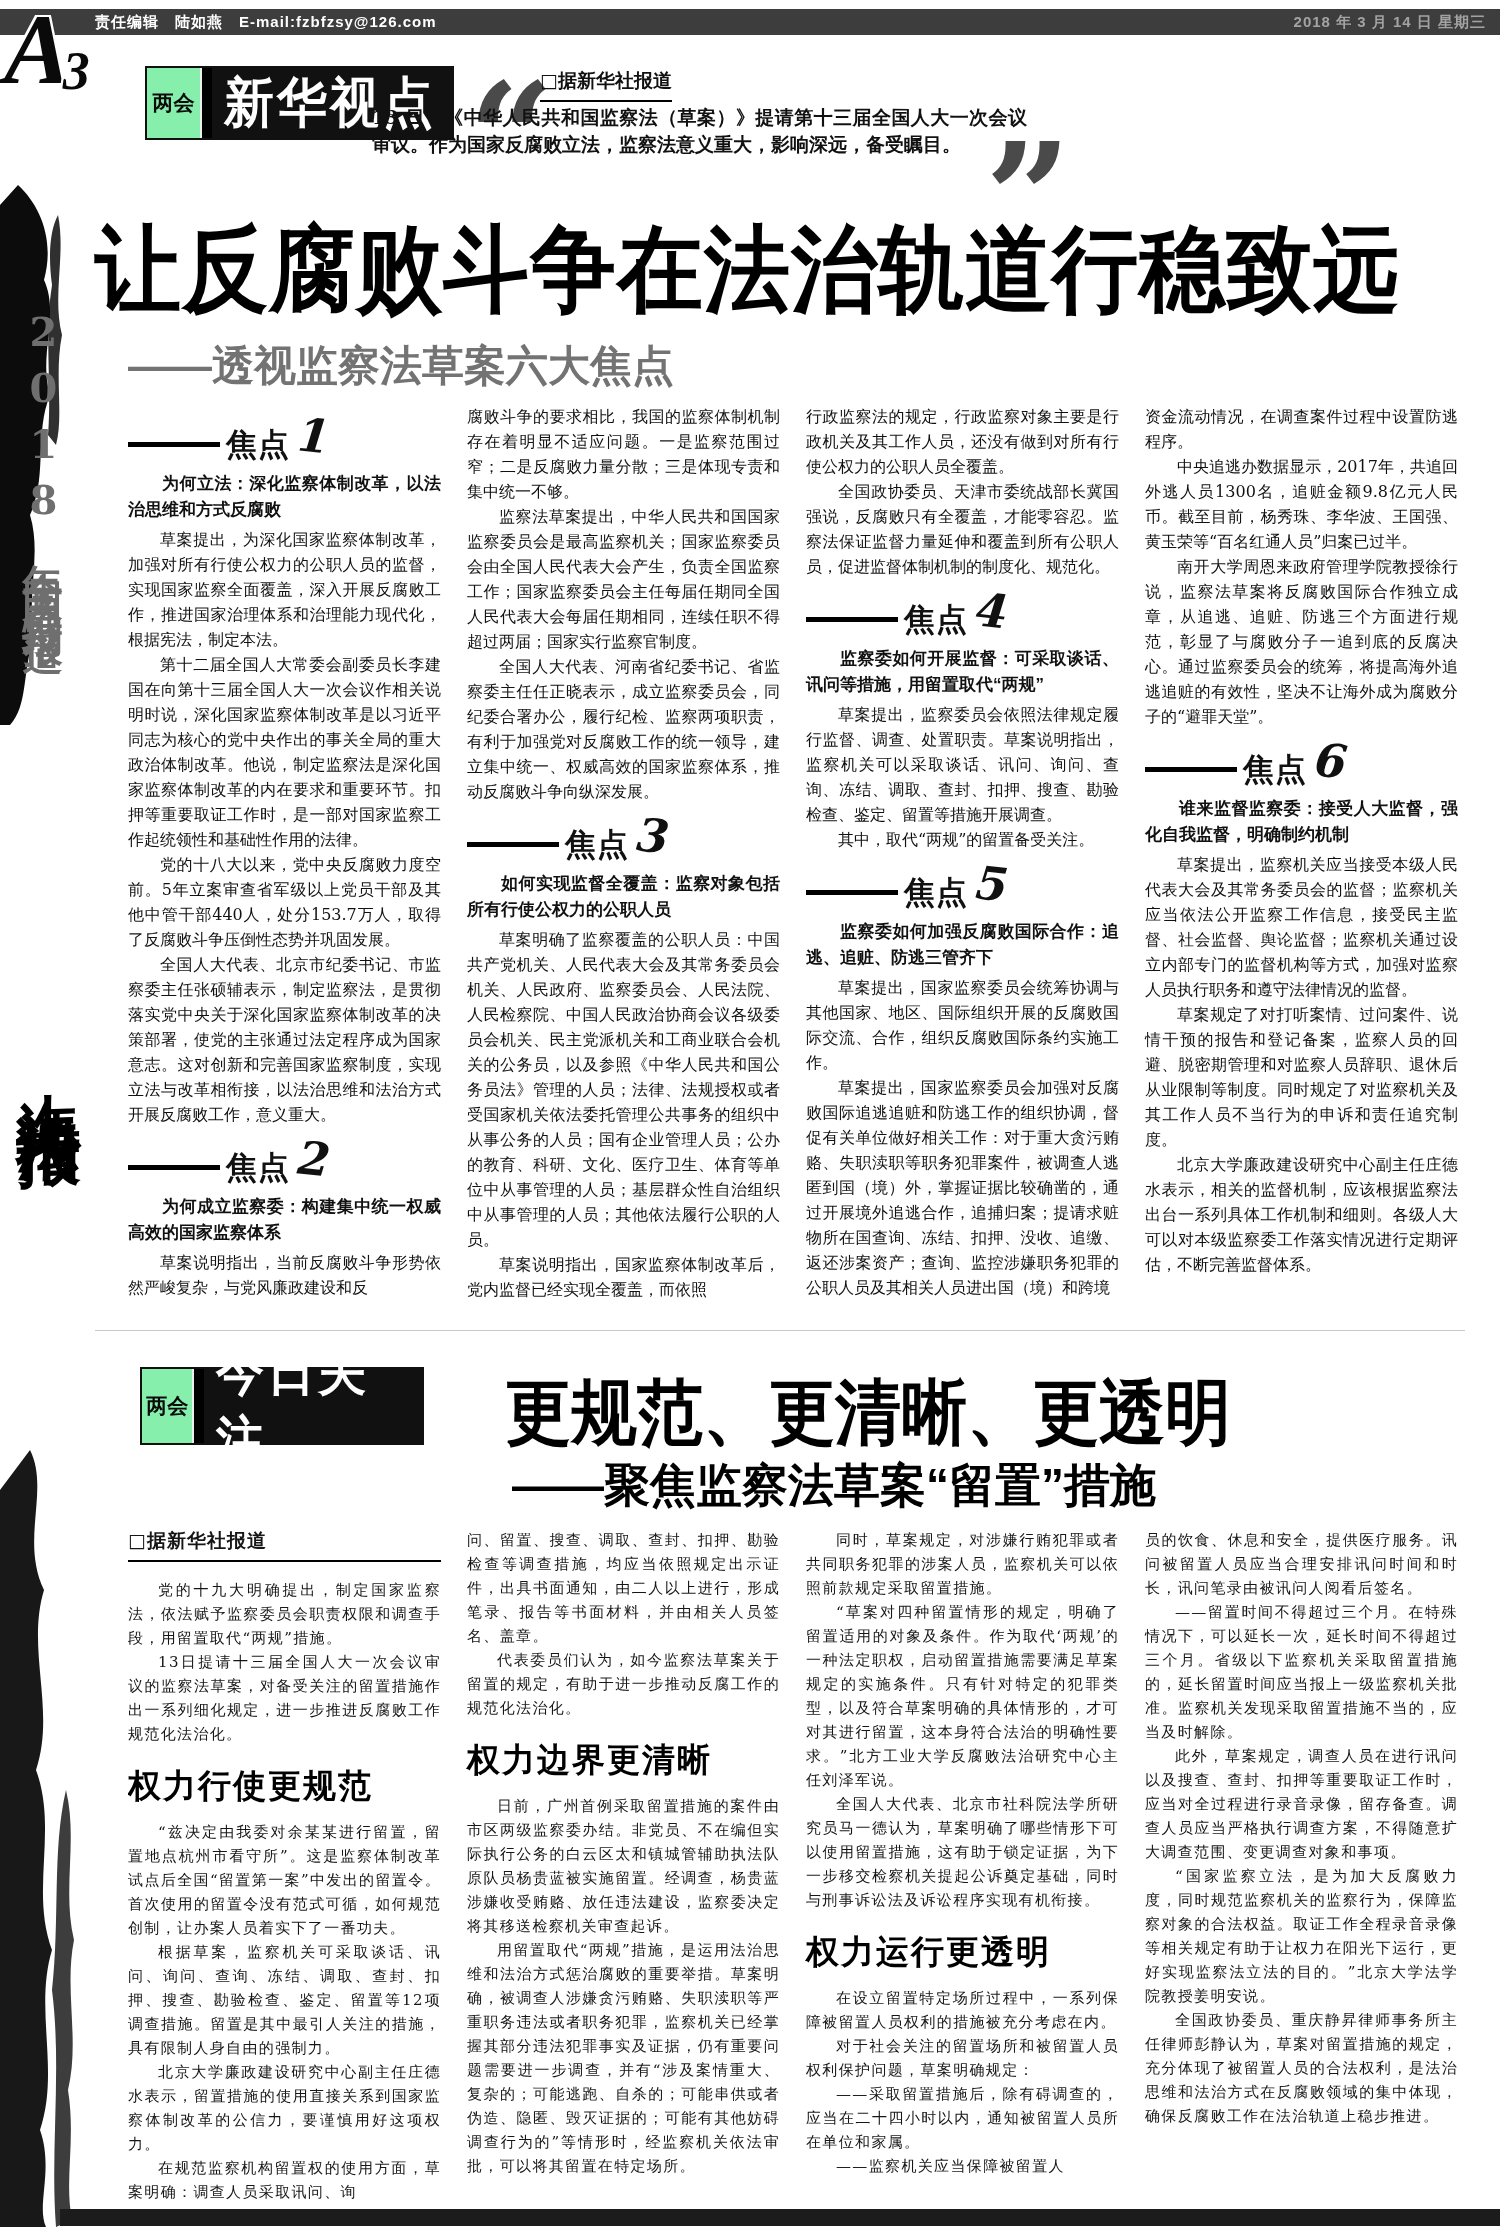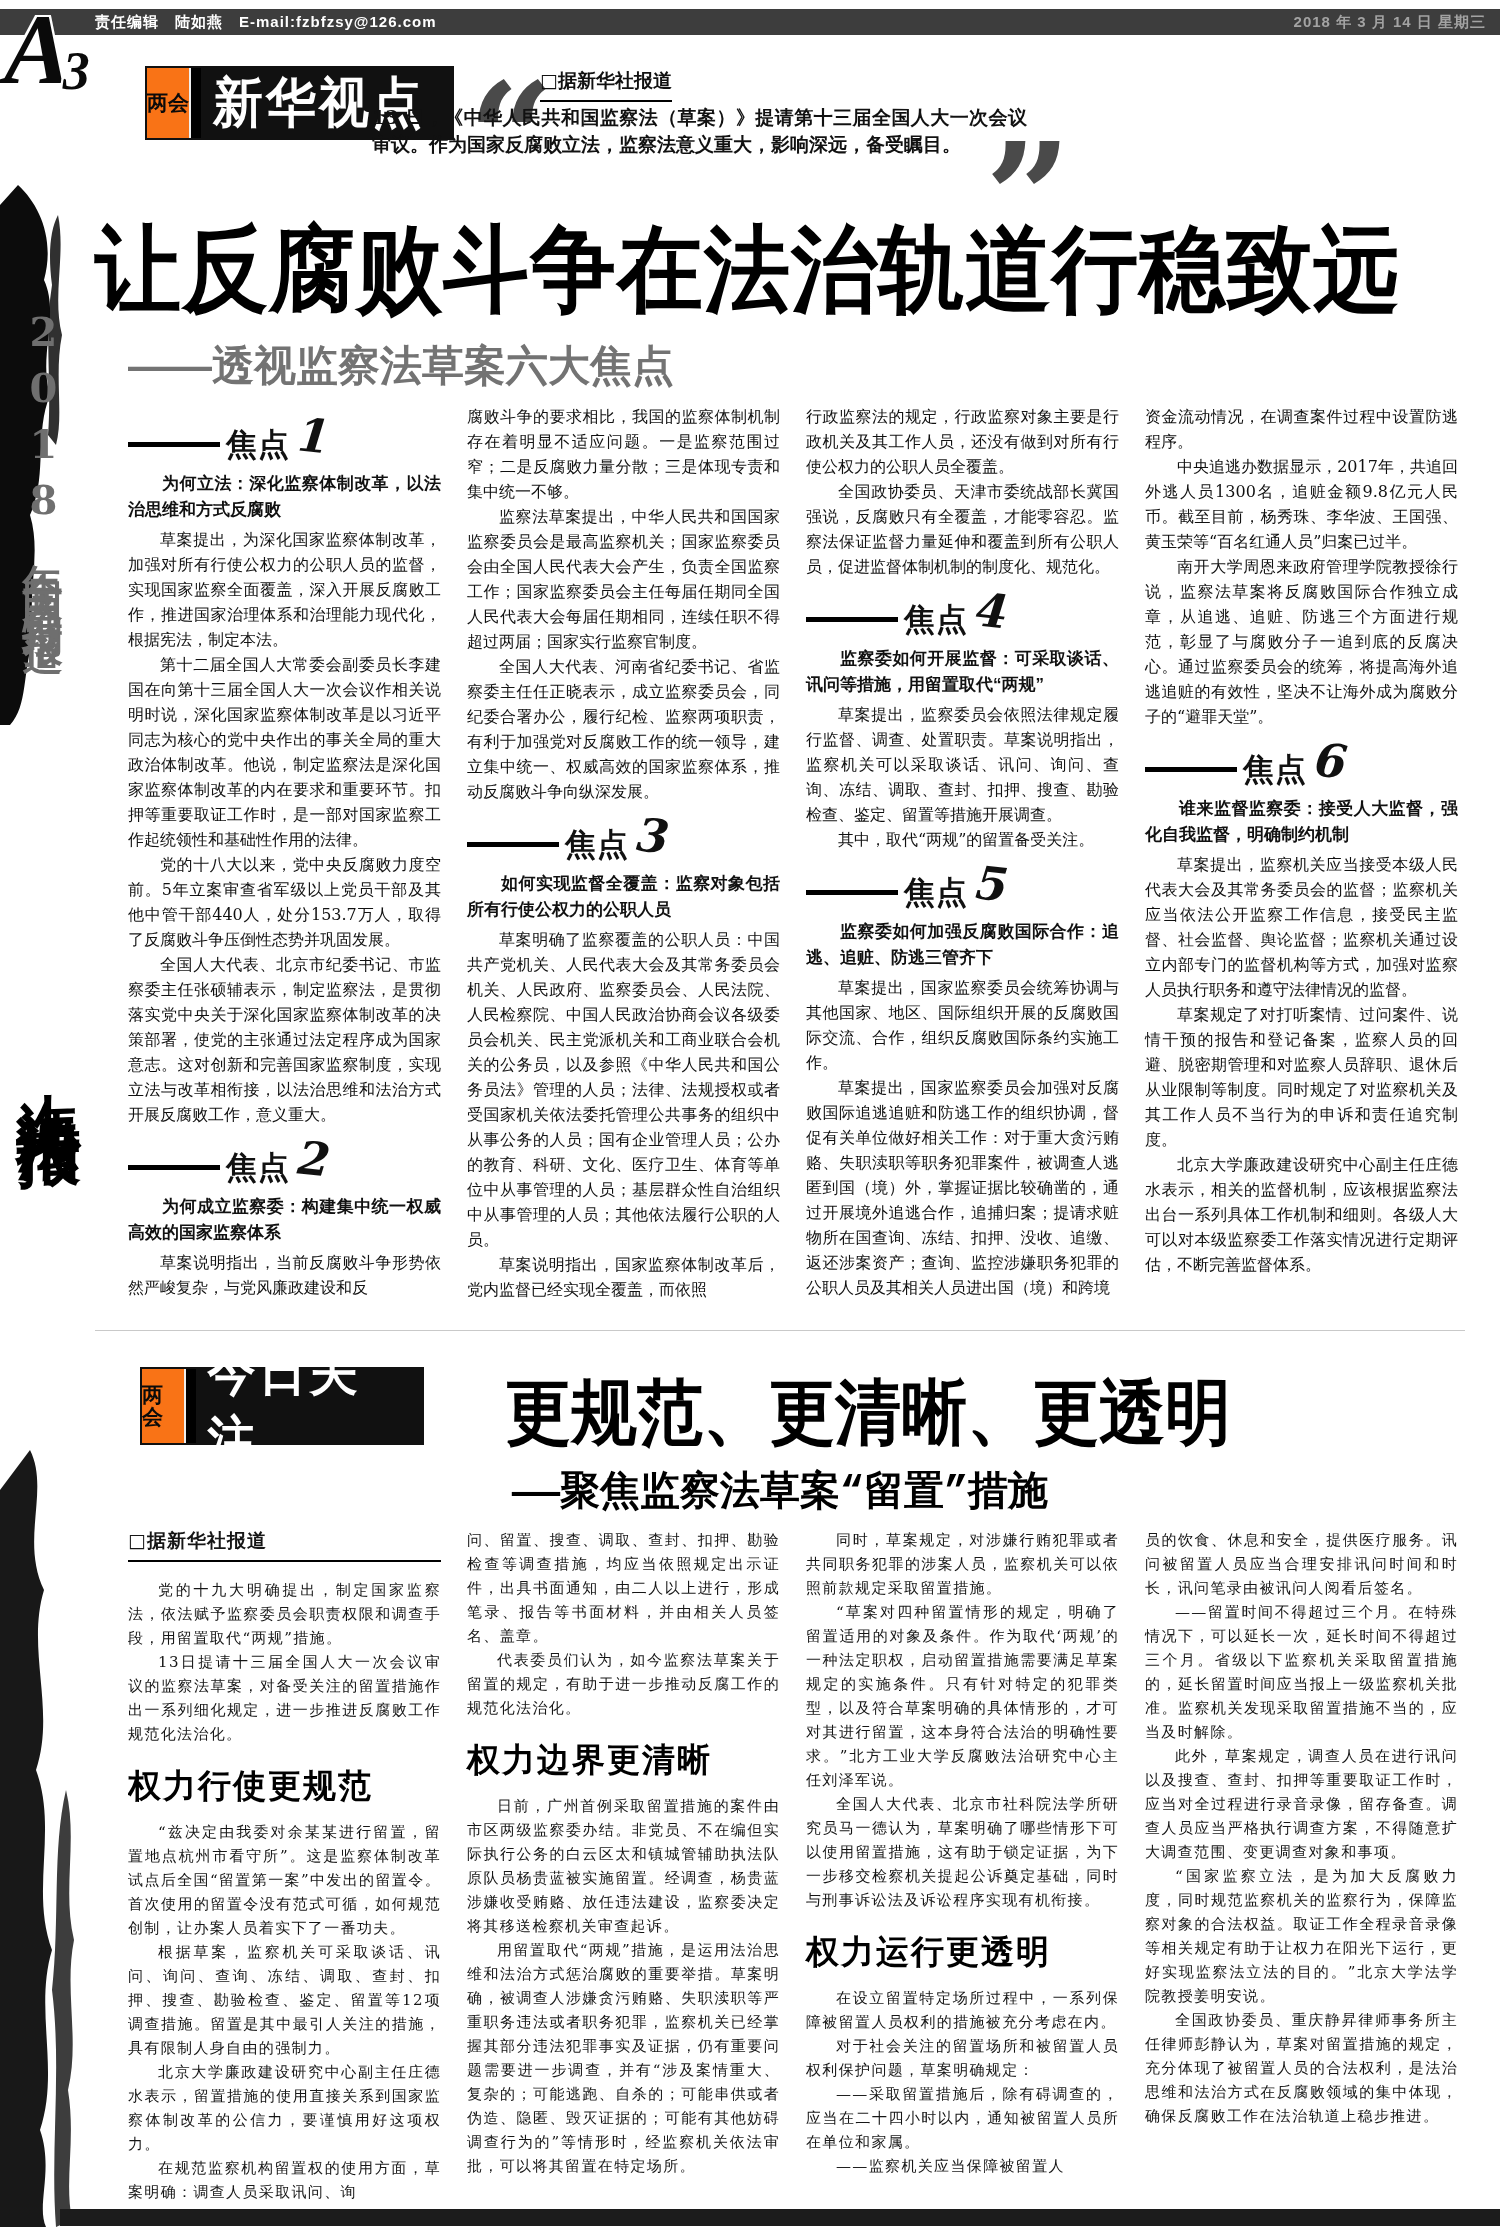--- a/index.html
+++ b/index.html
@@ -27,21 +27,21 @@
     font-family:"DejaVu Serif",serif;}
   .rail-masthead{position:absolute;left:6px;top:1042px;height:390px;
     writing-mode:vertical-rl;text-orientation:upright;
     font-size:64px;letter-spacing:8px;color:#000;font-weight:900;
     font-family:"DejaVu Serif",serif;transform:skewY(-2deg);}
   .ink{position:absolute;z-index:0;}
 
   
   .badge{position:absolute;display:flex;align-items:stretch;background:#111;
     border:2px solid #111;}
-  .badge .pre{background:#f97316;color:#0a0a0a;width:42px;display:flex;flex-direction:column;
+  .badge .pre{background:#86efac;color:#0a0a0a;width:53px;display:flex;flex-direction:column;
     align-items:center;justify-content:center;font-family:"Liberation Sans",sans-serif;
     font-weight:900;font-size:21px;line-height:1.05;}
   .badge .sep{width:10px;background:#000;border-left:2px solid #eee;}
   .badge .lab{color:#fff;display:flex;align-items:center;justify-content:center;
     font-family:"Liberation Sans",sans-serif;font-weight:900;letter-spacing:3px;
     padding:0 12px;transform:scaleY(1.08);}
   .badge-xinhua{left:145px;top:66px;width:305px;height:70px;}
   .badge-xinhua .lab{font-size:50px;}
   .badge-today{left:140px;top:1367px;width:280px;height:74px;}
   .badge-today .lab{font-size:48px;}
@@ -58,22 +58,22 @@
   .headline-top{position:absolute;left:95px;top:206px;width:1375px;
     font-family:"Liberation Sans",sans-serif;font-weight:900;font-size:86px;
     letter-spacing:1px;white-space:nowrap;transform:scaleY(1.1);transform-origin:top left;color:#000;}
   .kicker-top{position:absolute;left:128px;top:338px;font-family:"Liberation Sans",sans-serif;
     font-weight:900;font-size:42px;color:#737373;}
 
   
   .headline-bottom{position:absolute;left:505px;top:1365px;
     font-family:"Liberation Sans",sans-serif;font-weight:900;font-size:66px;
     letter-spacing:0px;transform:scaleY(1.08);transform-origin:top left;color:#000;white-space:nowrap;}
-  .kicker-bottom{position:absolute;left:512px;top:1455px;font-family:Liberation Mono, monospace;
-    font-weight:900;font-size:40px;color:#000;margin-top:8px;}
+  .kicker-bottom{position:absolute;left:512px;top:1455px;font-family:Liberation Sans, sans-serif;
+    font-weight:900;font-size:46px;color:#000;}
   .section-rule{position:absolute;left:95px;top:1330px;width:1370px;height:1px;background:#c9c9c9;}
 
   
   .cols{position:absolute;display:flex;gap:26px;overflow:hidden;z-index:1;}
   .cols-top{left:128px;top:404px;width:1330px;height:906px;}
   .cols-bottom{left:128px;top:1528px;width:1330px;height:672px;}
   .col{flex:1 1 0;min-width:0;}
 
   .cols-top .col{font-size:16px;line-height:25px;text-align:justify;}
   .cols-top .para{margin:0;text-indent:2em;}

